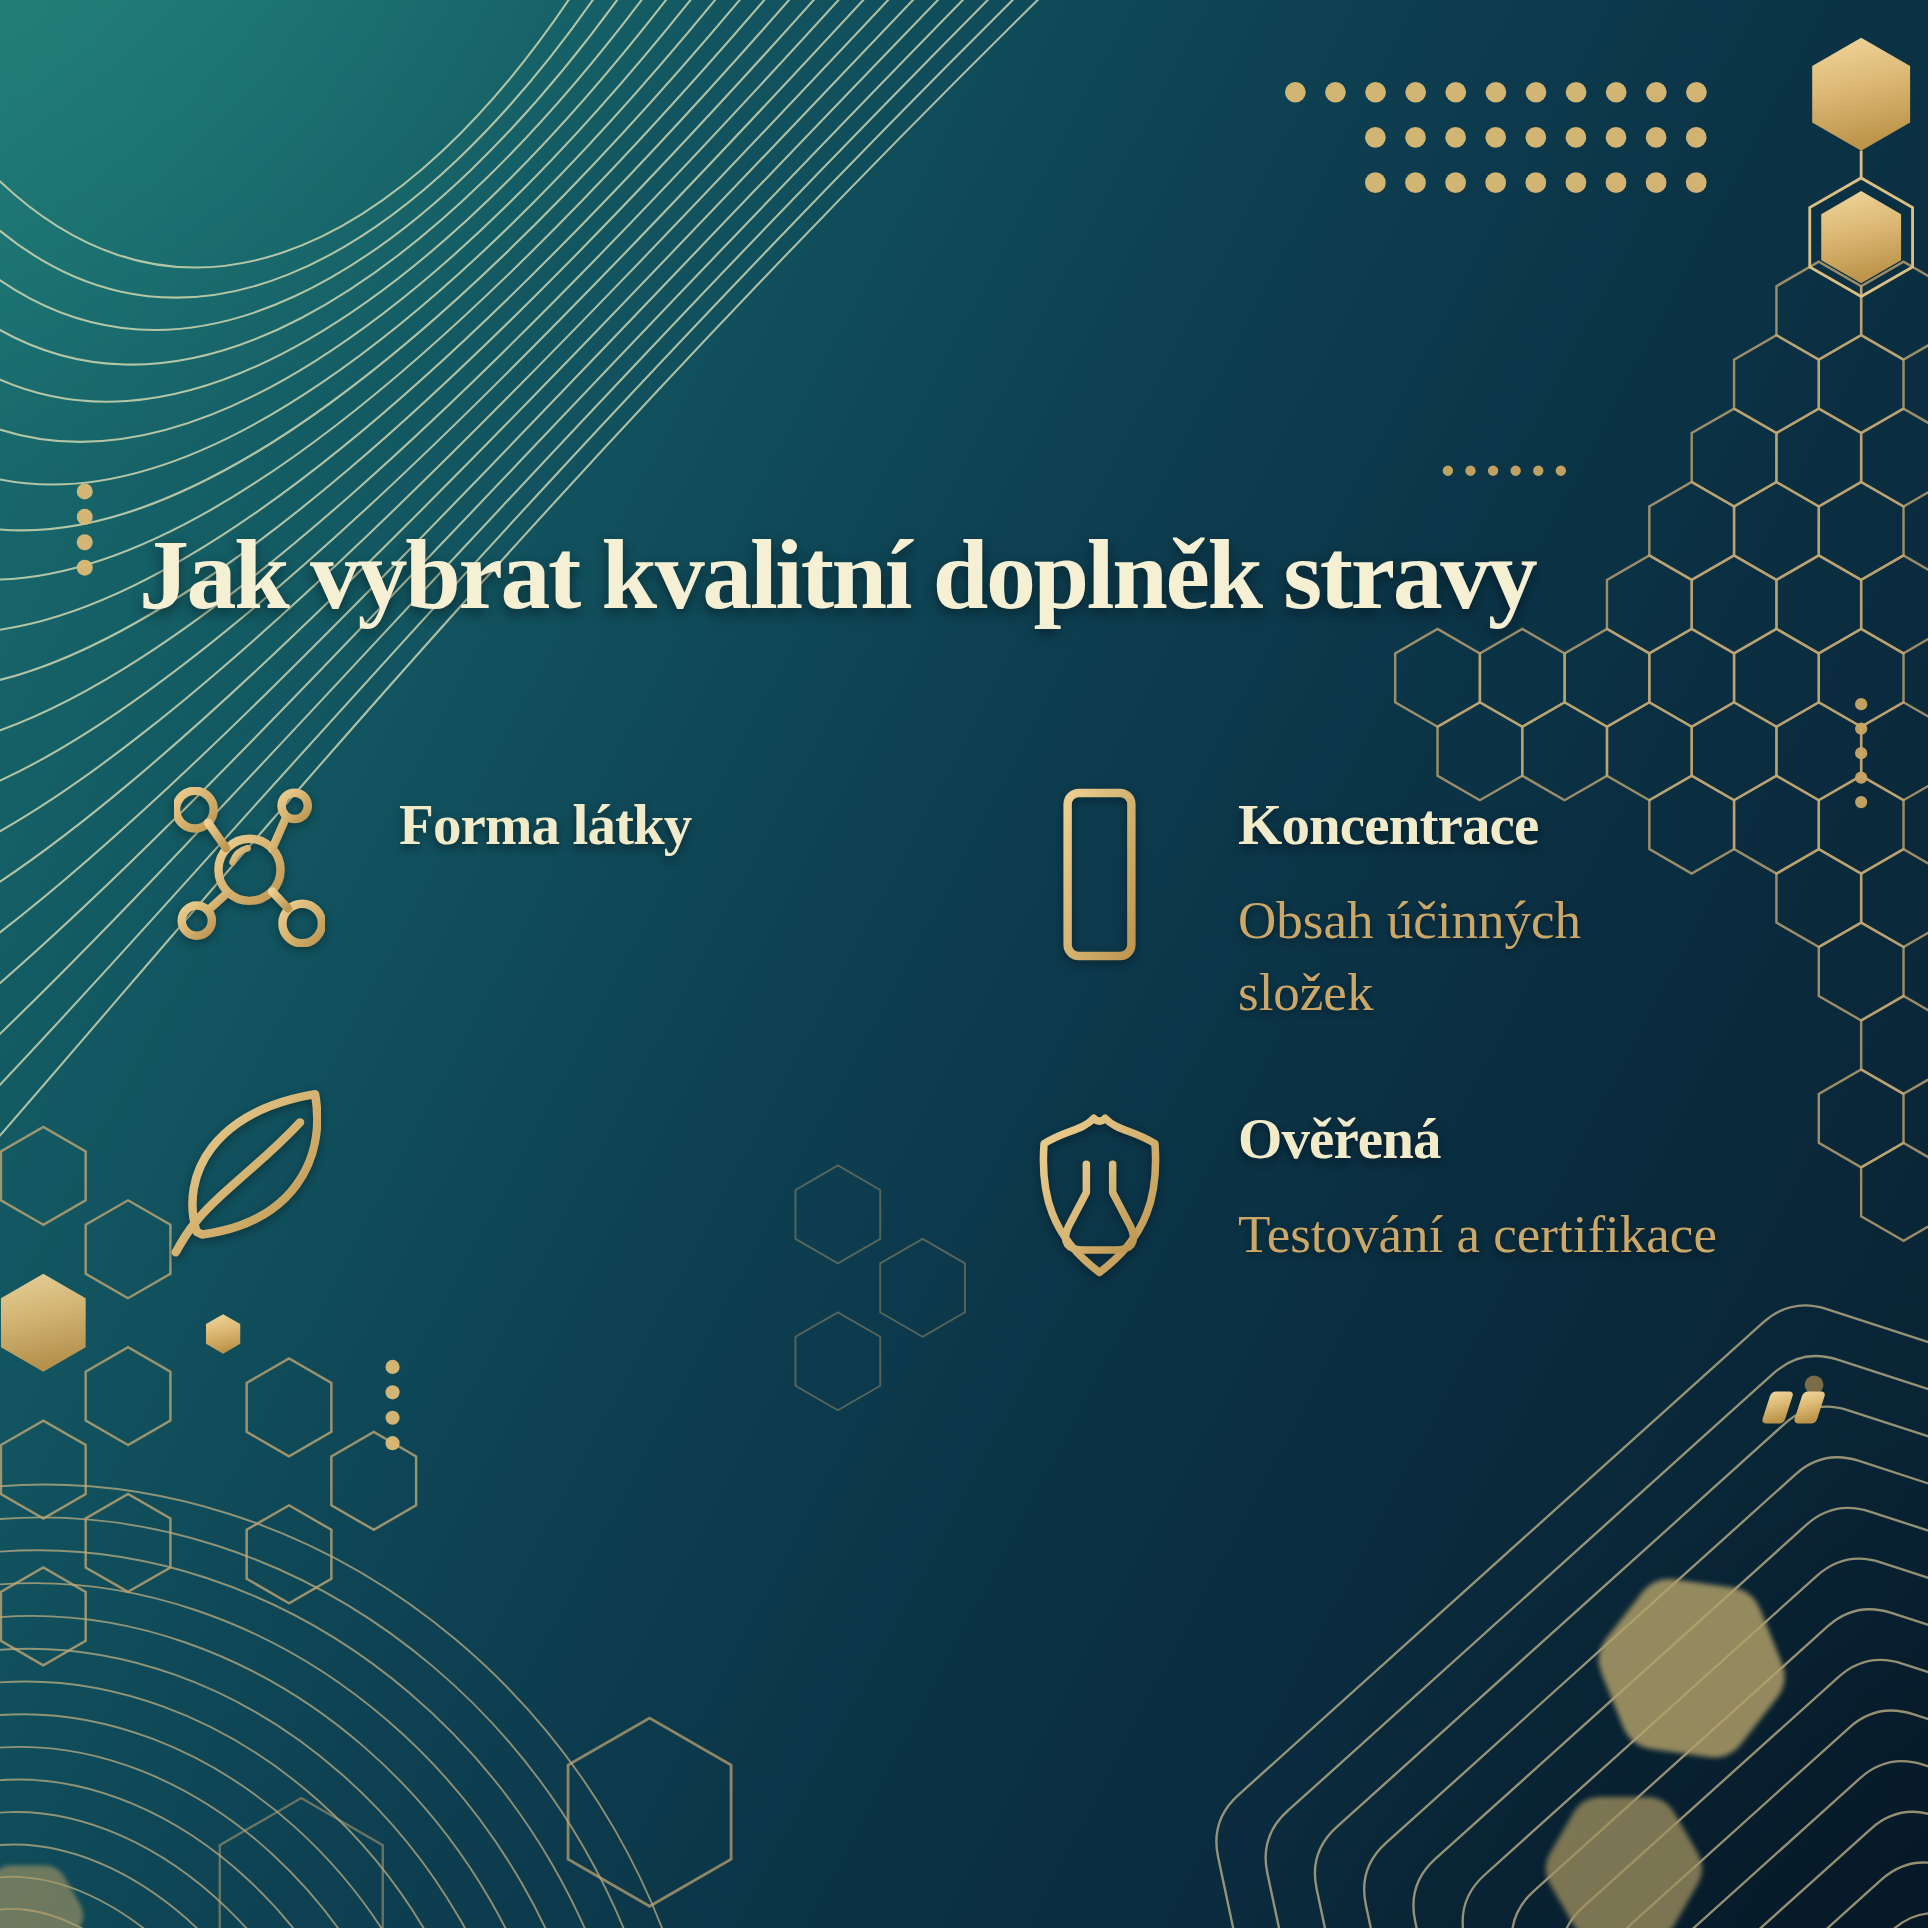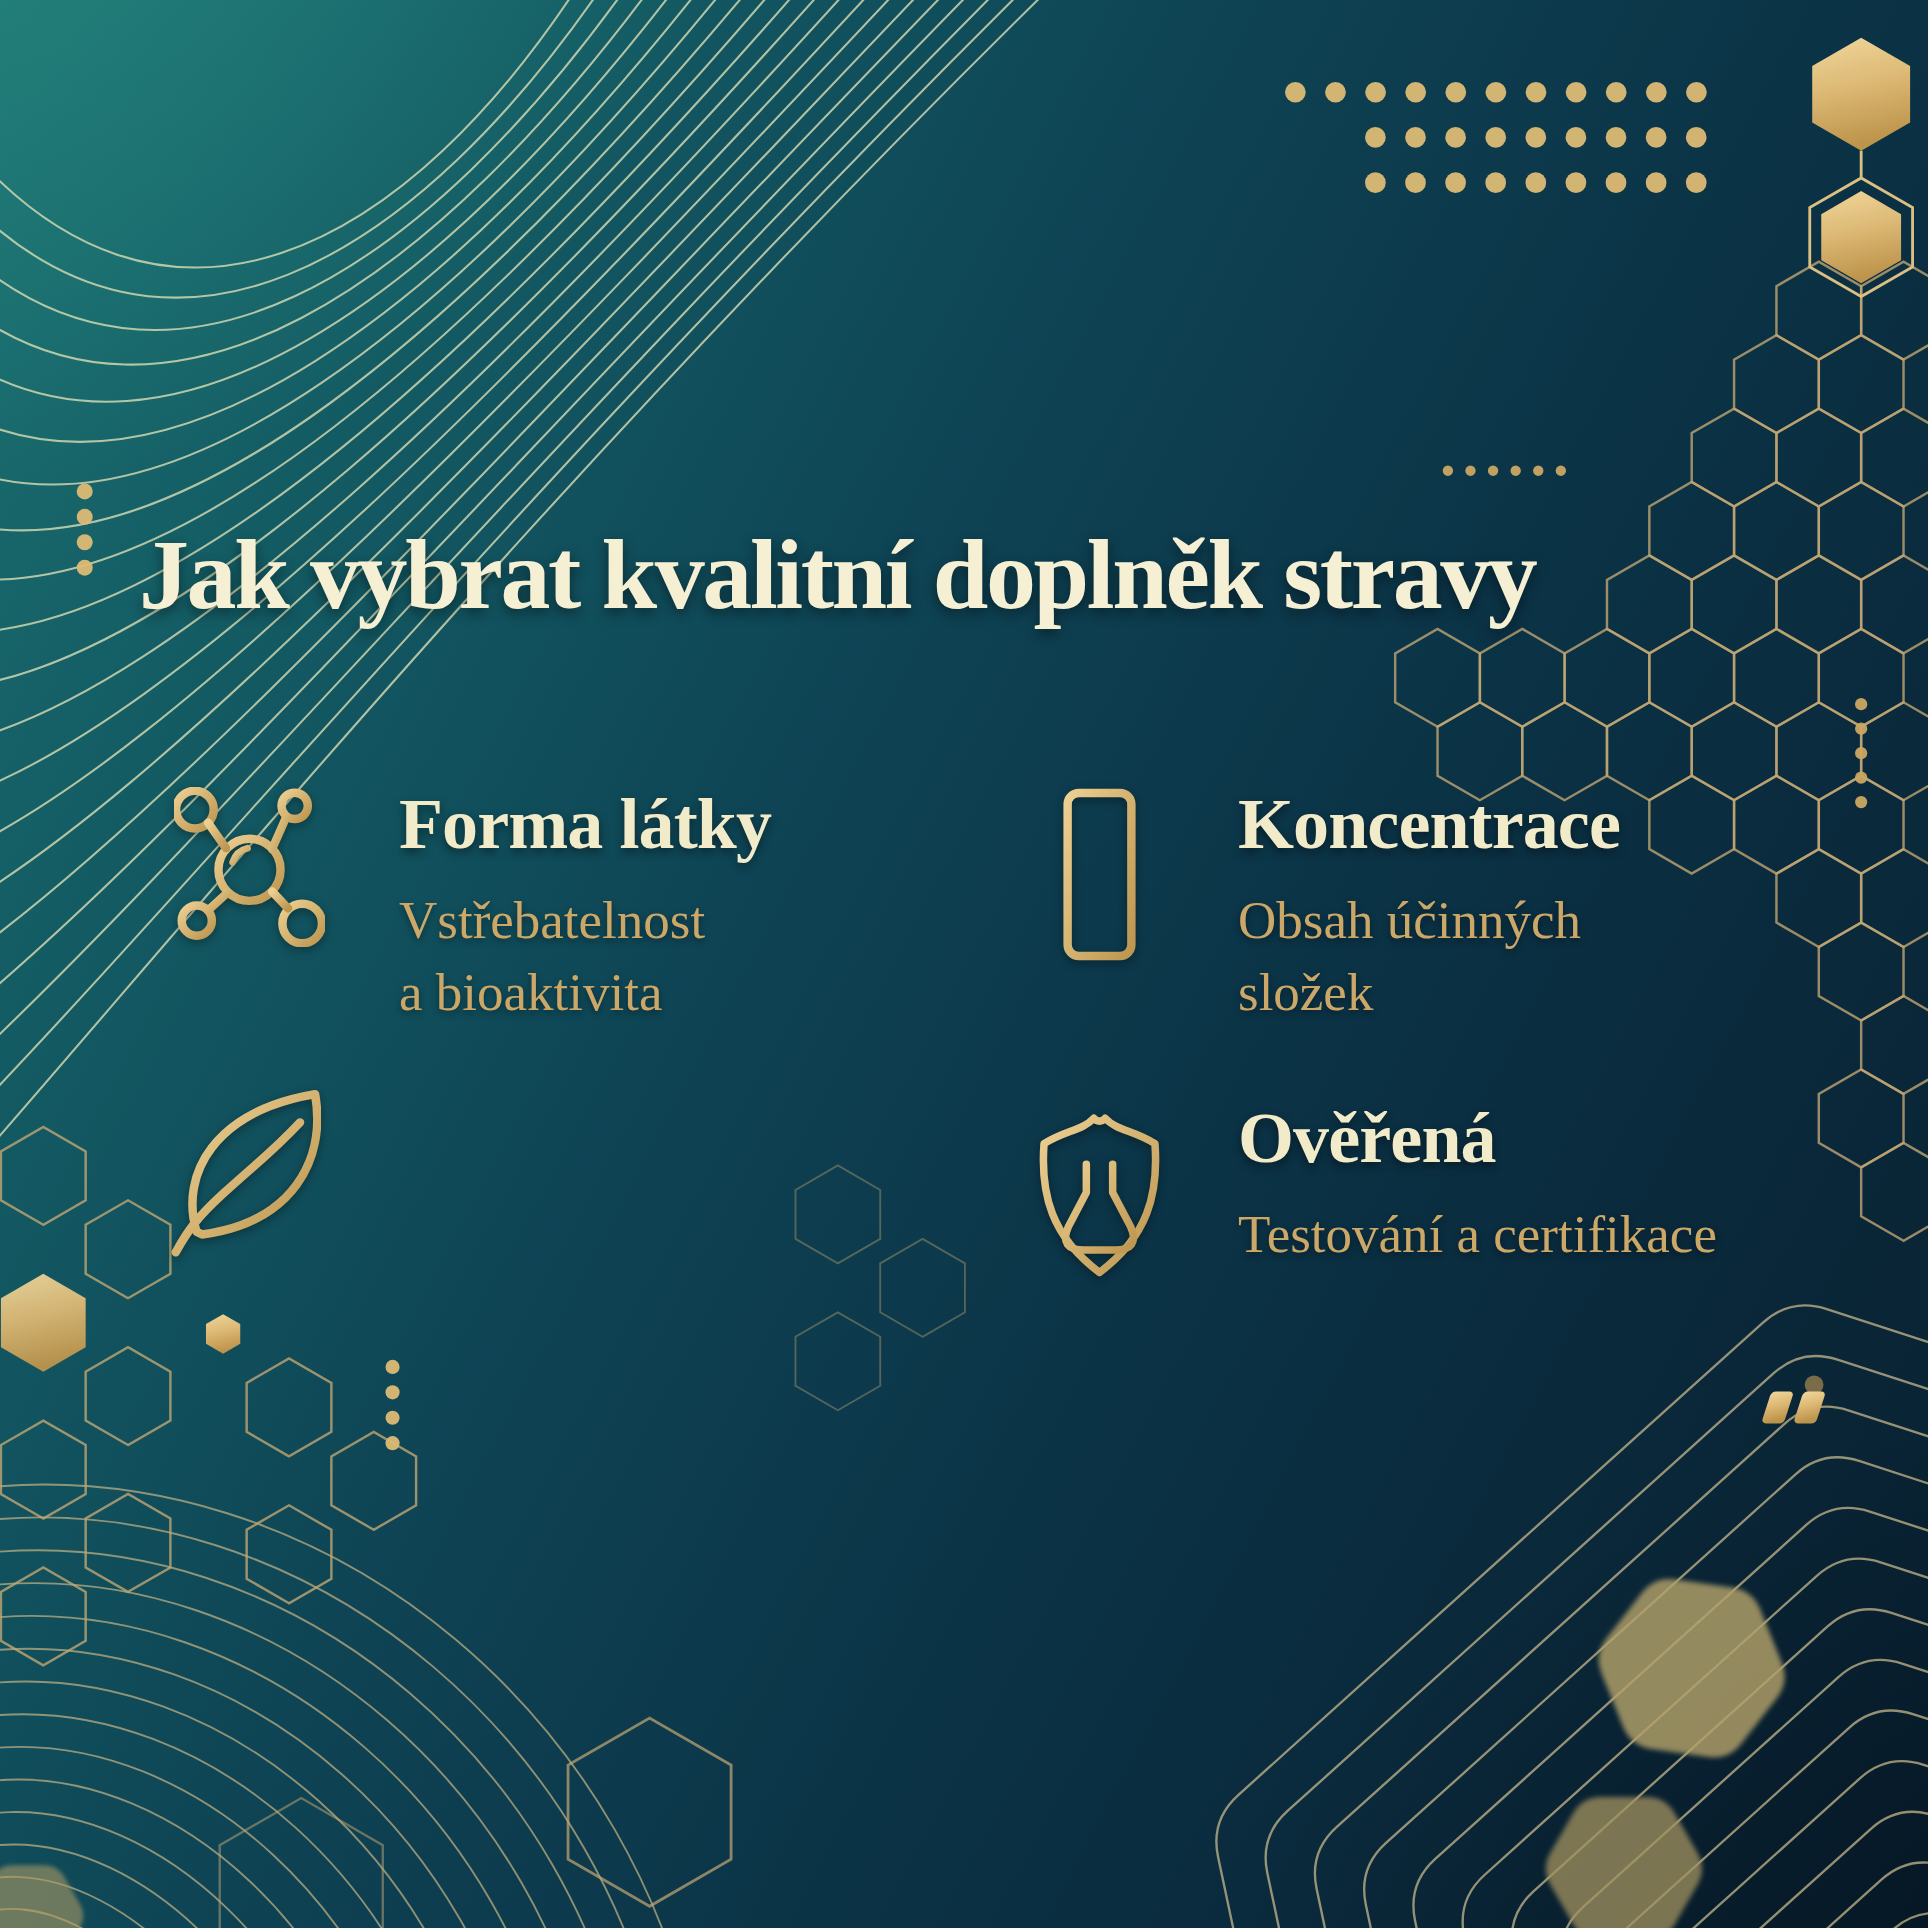--- a/index.html
+++ b/index.html
@@ -13,21 +13,21 @@
   }
   svg.deco{position:absolute;left:0;top:0;width:1928px;height:1928px;display:block;}
   .abs{position:absolute;}
   .title{
     left:139px;top:520px;margin:0;
     font-size:100px;font-weight:bold;letter-spacing:-2.4px;line-height:1.1;
     color:#f5efd3;text-shadow:0 4.7px 13px rgba(0,0,0,.45);
     white-space:nowrap;
   }
   .heading{
-    font-size:72px;font-weight:bold;letter-spacing:-0.9px;line-height:89px;
+    font-size:57px;font-weight:bold;letter-spacing:-0.9px;line-height:89px;
     color:#f2ebca;text-shadow:0 3.8px 9.4px rgba(0,0,0,.45);white-space:nowrap;
   }
   .sub{
     margin-top:15px;font-size:53px;line-height:72px;
     color:#cba768;text-shadow:0 2.8px 7.5px rgba(0,0,0,.4);white-space:nowrap;
   }
   .icon-box svg{display:block;width:100%;height:100%;filter:drop-shadow(0 3.8px 4.7px rgba(0,0,0,.35));}
   #icon1{left:174px;top:787px;width:151px;height:160px;}
   #text1{left:399px;top:780px;}
   #icon2{left:1062px;top:787px;width:75px;height:175px;}
@@ -250,24 +250,20 @@
         <line x1="104" y1="66" x2="119" y2="32"></line>
         <line x1="57" y1="112" x2="36" y2="131"></line>
         <line x1="104" y1="111" x2="121" y2="129"></line>
         <path d="M62 80 A 22 22 0 0 1 78 65" stroke-width="7"></path>
       </g>
     </svg>
   </div>
   <div class="abs" id="text1">
     <div class="heading">Forma látky</div>
     <div class="heading"></div>
-    <div class="sub">
-      <div>Vstřebatelnost</div>
-      <div>a bioaktivita</div>
-    </div>
   </div>
 
   <div class="abs icon-box" id="icon2">
     <svg viewBox="0 0 80 186" fill="none">
       <g stroke="url(#goldIcon2)" stroke-width="9" stroke-linecap="round" stroke-linejoin="round">
         <rect x="6" y="6" width="68" height="174" rx="12"></rect>
         <line x1="74" y1="30" x2="36" y2="30" stroke-width="7"></line>
         <line x1="74" y1="50" x2="52" y2="50" stroke-width="7"></line>
         <line x1="74" y1="70" x2="36" y2="70" stroke-width="7"></line>
         <line x1="74" y1="90" x2="52" y2="90" stroke-width="7"></line>

